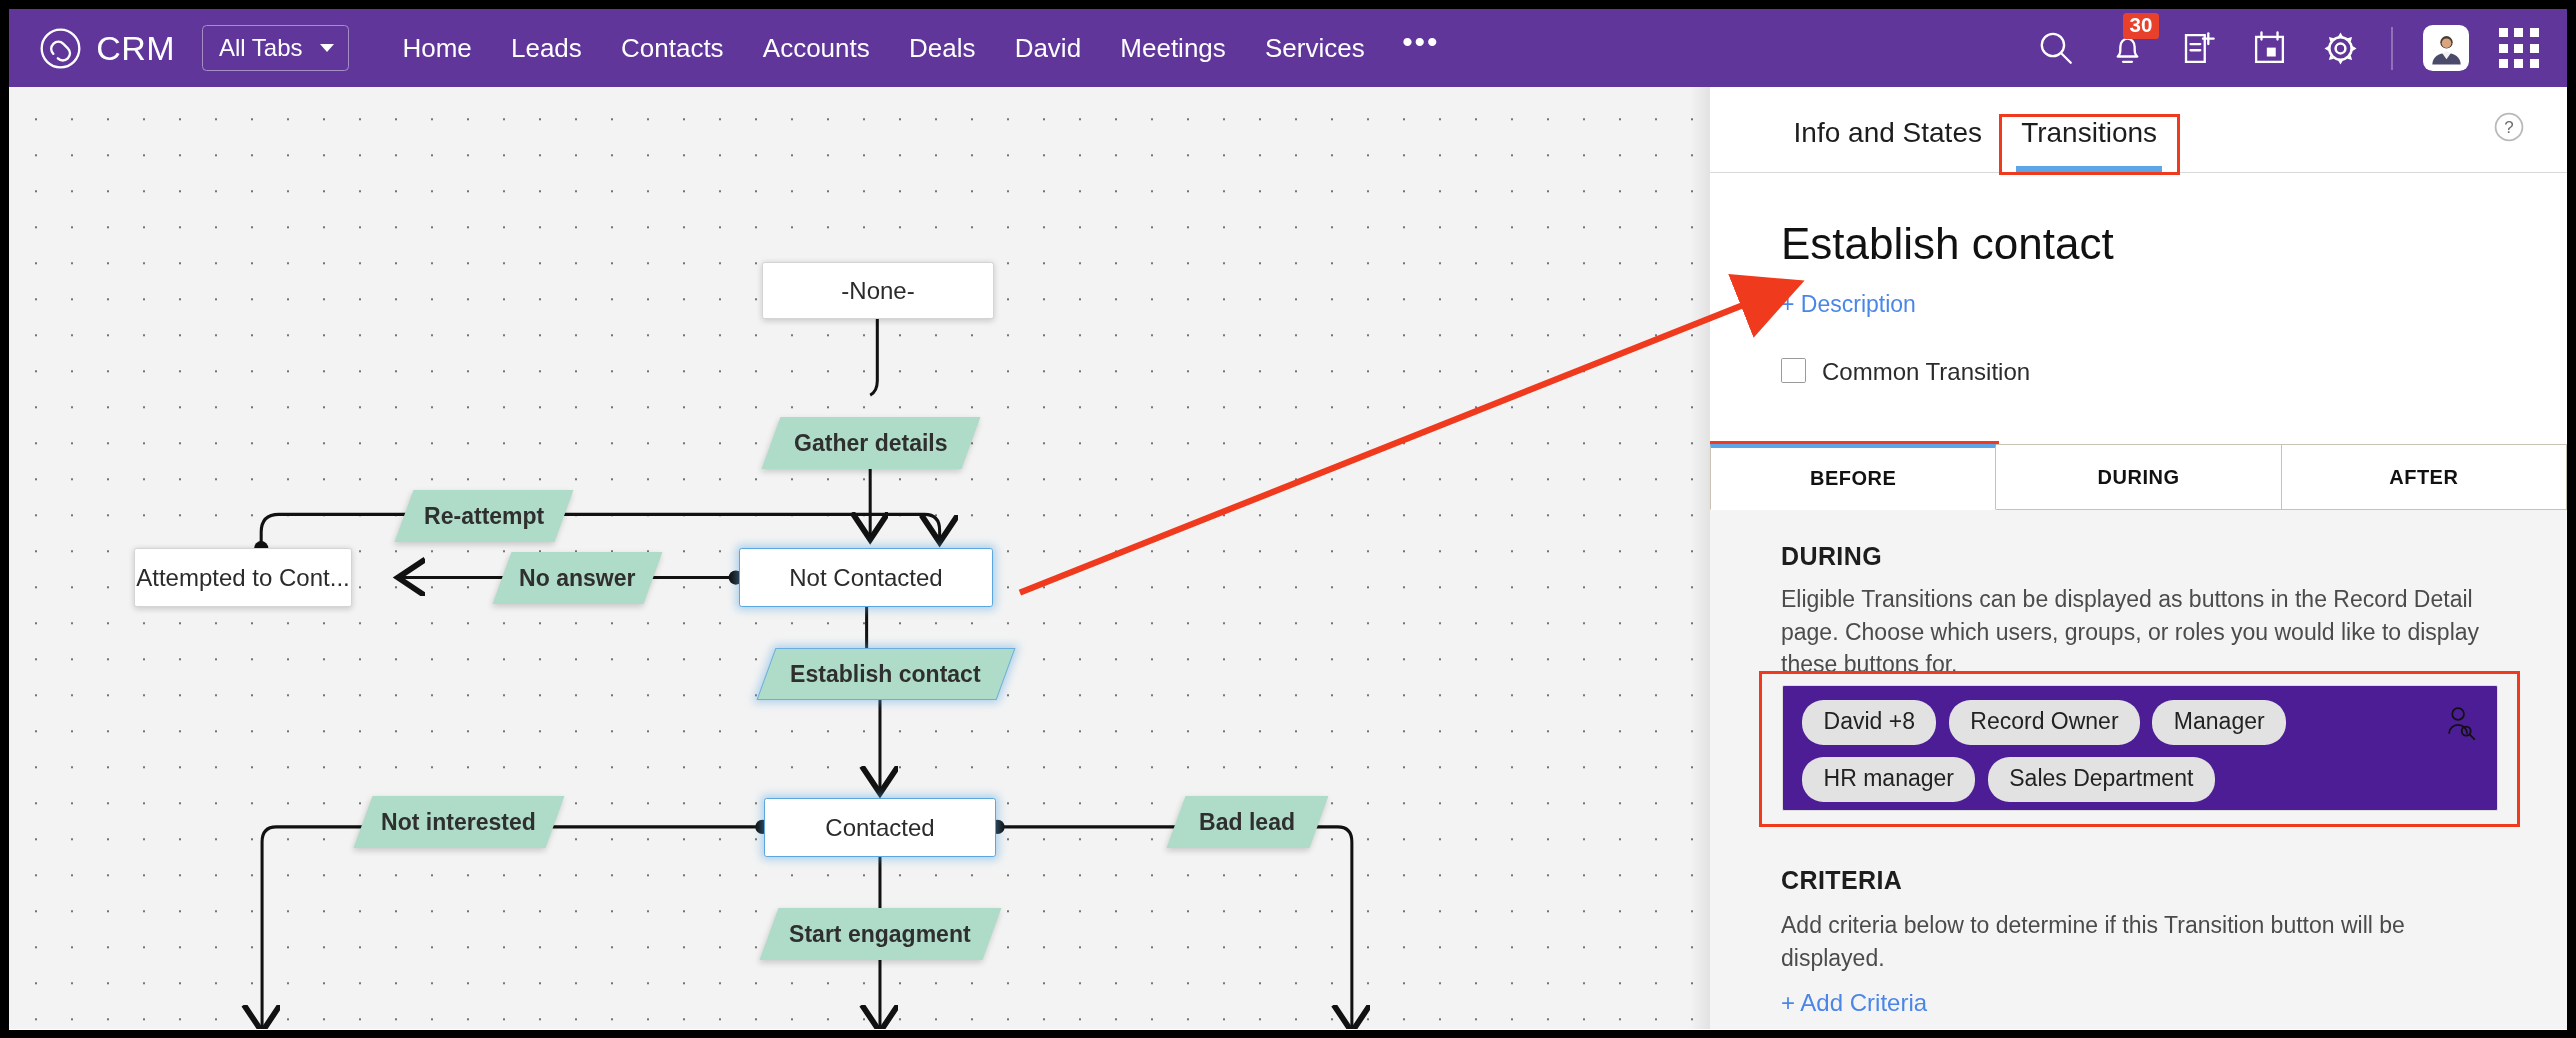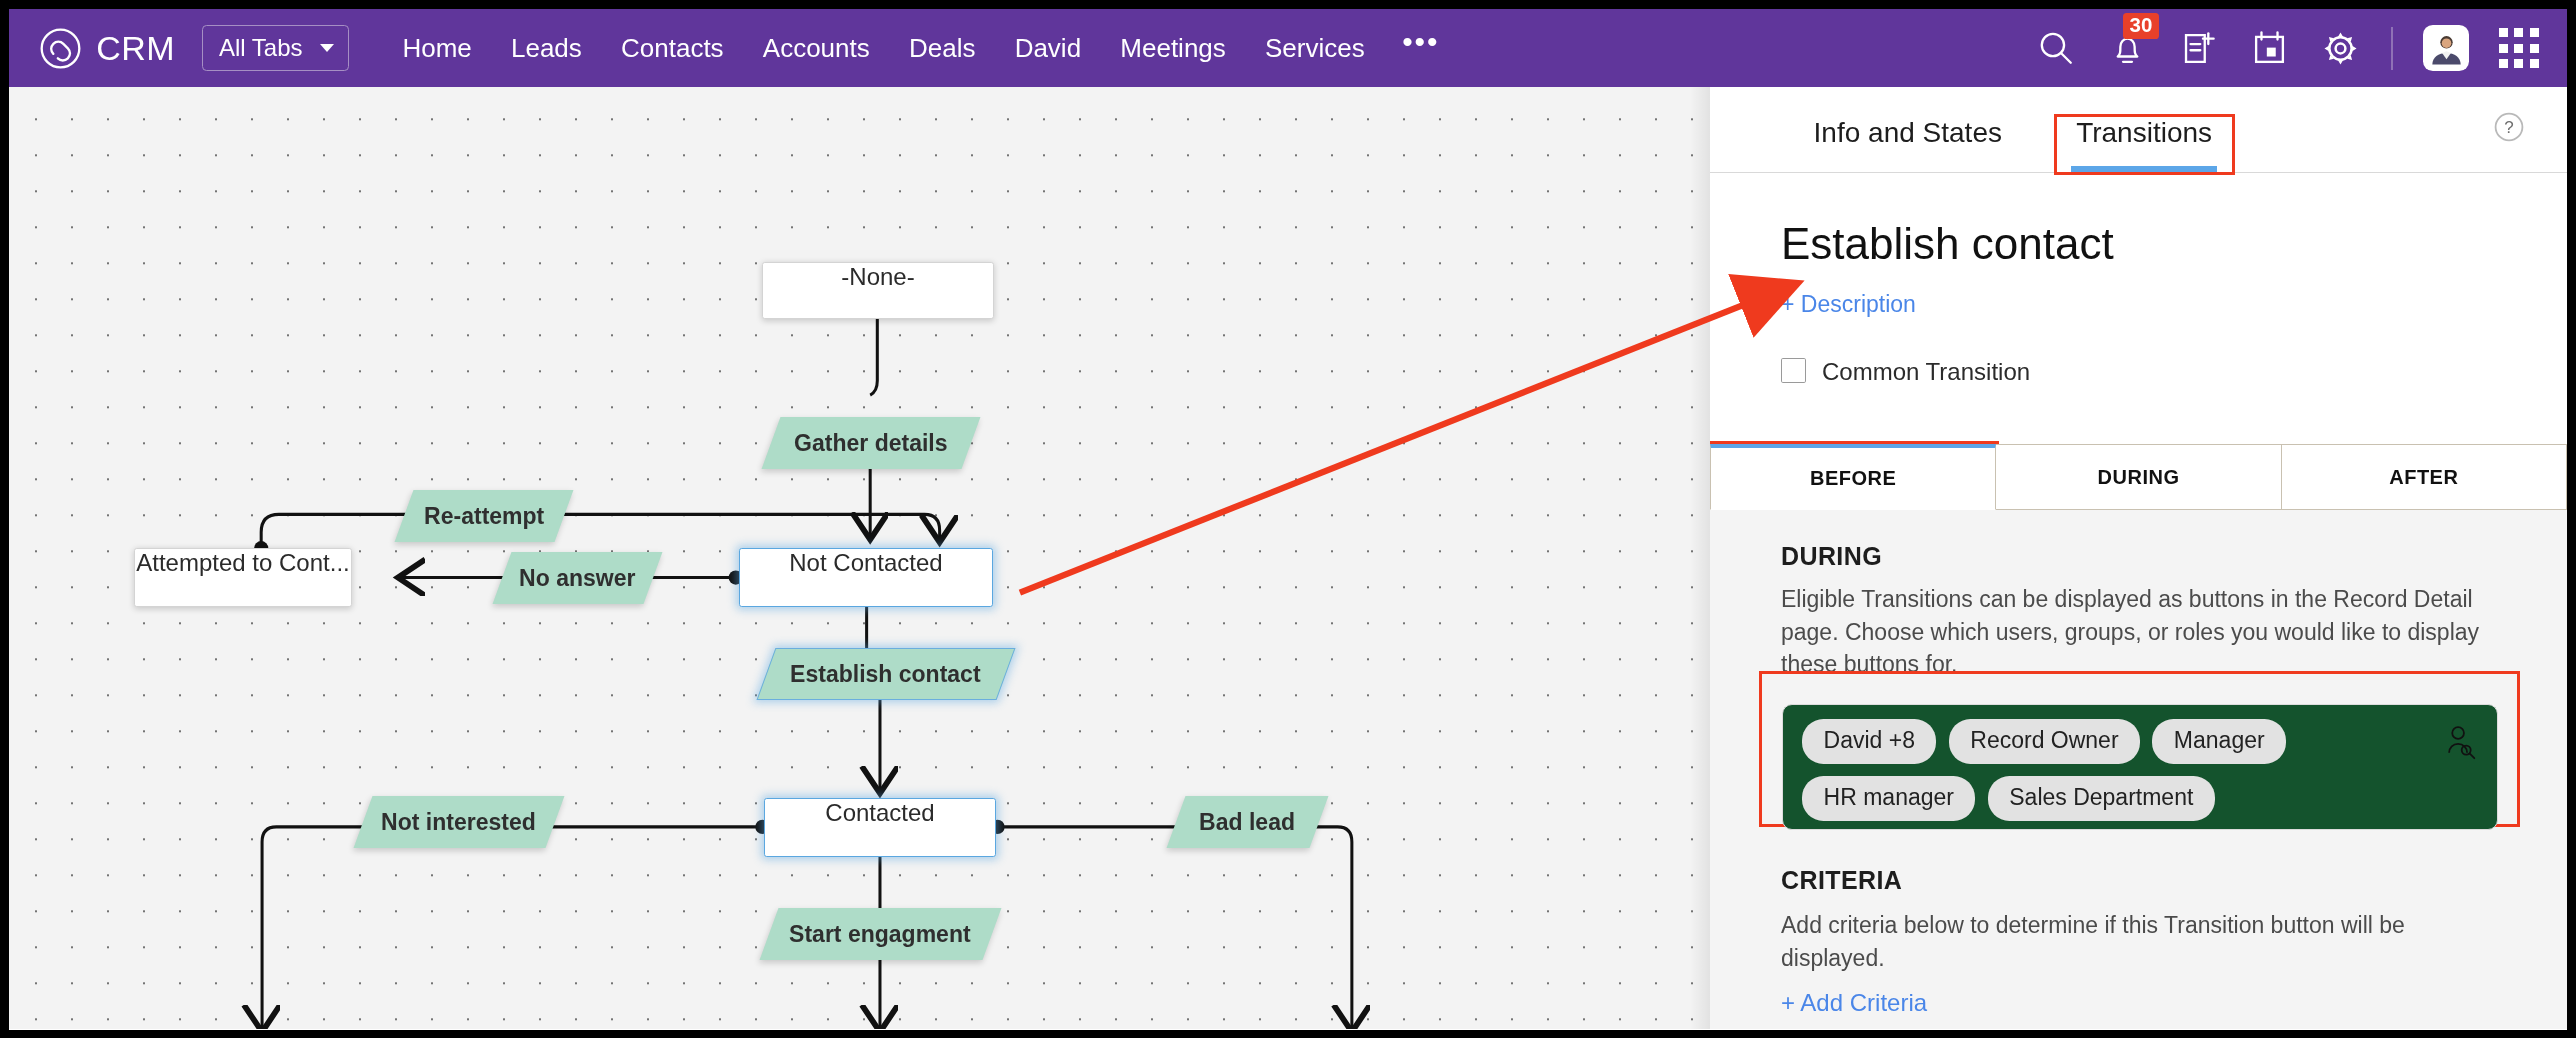--- a/index.html
+++ b/index.html
@@ -78,21 +78,21 @@
     overflow:hidden;
   }
   #canvas::after{
     content:"";position:absolute;right:0;top:0;width:19.6px;height:100%;
     background:linear-gradient(to right, rgba(0,0,0,0), rgba(0,0,0,0.07));
   }
   #edges { position:absolute; left:0; top:0; width:1701px; height:942px; }
 
   .node {
     position:absolute; background:#ffffff; border:0.9px solid #d4d4d4;
-    border-radius:2.7px; display:flex; align-items:flex-start; justify-content:center;
+    border-radius:2.7px; display:flex; align-items:center; justify-content:center;
     font-size:24px; color:#2b2b2b; box-shadow:0 1.8px 6.2px rgba(0,0,0,.18);
     cursor:pointer; white-space:nowrap; overflow:hidden;
   }
   .node.sel { border:1.8px solid #5aa7e0; box-shadow:0 0 8px 2.7px rgba(90,167,224,.45); }
 
   .trans {
     position:absolute; height:52px;
     background:#aedcc8;
     display:flex; align-items:center; justify-content:center;
     font-size:23px; font-weight:bold; color:#2f2f2f;
@@ -103,21 +103,21 @@
   .trans > span { transform: skewX(20deg); display:block; padding:0 5.3px; }
   .trans.sel { box-shadow:0 0 8px 2.7px rgba(90,167,224,.45); border:0.9px solid #6aaede;}
 
   
   #panel {
     position:absolute; left:1701px; top:78px;
     width:857px; height:942px; background:#ffffff; overflow:hidden;
   }
   #panel-tabs {
     position:relative; height:86px; border-bottom:0.9px solid #d9d9d9;
-    display:flex; align-items:flex-end; padding-left:84px;gap:35px;
+    display:flex; align-items:flex-end; padding-left:64px;
   }
   .ptab { font-size:28px; color:#1d1d1d; padding:0 19.6px 23px 19.6px; cursor:pointer; position:relative; }
   .ptab.active::after{
     content:""; position:absolute; left:14.3px; right:14.3px; bottom:0; height:6.2px; background:#5ca6e8;
   }
   .redbox { outline:3.6px solid #ef3a1e; }
   #help-icon { position:absolute; right:41px; top:23px; cursor:pointer; }
   #help-icon svg{ width:34px; height:34px; display:block;}
 
   #panel-body{ position:absolute; left:0; top:86px; width:857px; height:857px; }
@@ -142,23 +142,22 @@
   }
   .sec-h { font-size:25px; font-weight:bold; color:#1d1d1d; letter-spacing:0.4px; }
   .sec-p { font-size:23px; color:#4b4b4b; line-height:1.42; }
 
   #owners-h { position:absolute; left:71px; top:32px; }
   #owners-p { position:absolute; left:71px; top:73px; width:704px; }
 
   #owners-wrap { position:absolute; left:52px; top:164px; width:755px; height:150px; }
   #owners-box {
     position:absolute; left:19.6px; top:10.7px; width:716px; height:126px;
-    background:#14532d; border:0.9px solid #dcdcdc; border-radius:10px;
+    background:#4c1d95; border:0.9px solid #dcdcdc; border-radius:2px;
     padding:14.3px 14.3px 0 19.6px;
-    margin-top:19px;
   }
   .chips { display:flex; flex-wrap:wrap; gap:12.5px; width:615px; }
   .chip {
     background:#e2e2e2; border-radius:21.4px; padding:8px 21.4px 9.8px 21.4px;
     font-size:23px; color:#222; white-space:nowrap; cursor:pointer;
   }
   #owner-search { position:absolute; right:19.6px; top:19.6px; cursor:pointer; }
   #owner-search svg{ width:36px; height:36px; display:block; }
 
   #criteria-h { position:absolute; left:71px; top:356px; }

